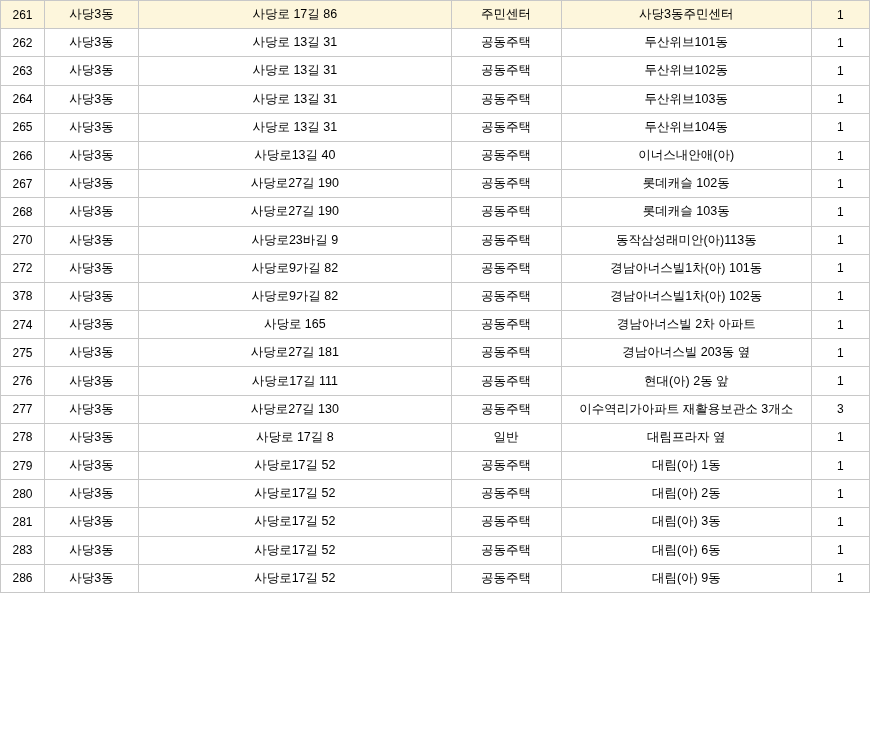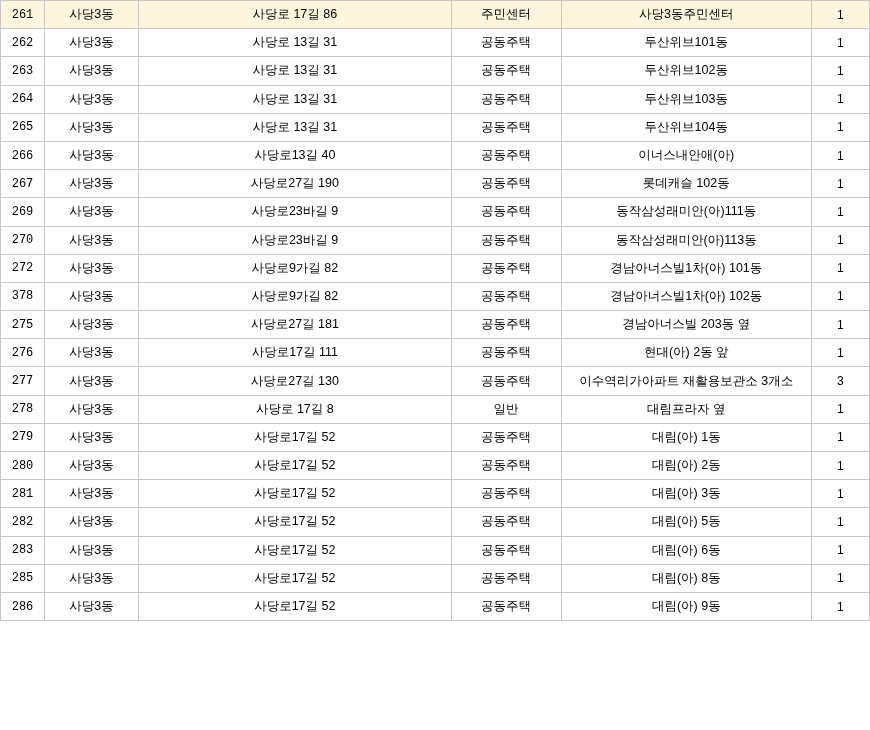--- a/index.html
+++ b/index.html
@@ -35,21 +35,21 @@
   col.c-type  { width: 110px; }
   col.c-name  { width: 250px; }
   col.c-cnt   { width: 58px; }
 
   tr.highlight td {
     background: #fdf6dc;
   }
   tr.normal td {
     background: #ffffff;
   }
-  td.cell-no   { font-size: 12px; font-family: Liberation Mono, monospace; }
+  td.cell-no   { font-size: 12px; }
   td.cell-cnt  { font-size: 12px; }
 </style>
 </head>
 <body>
 
 <table class="data-table">
   <colgroup>
     <col class="c-no">
     <col class="c-dong">
     <col class="c-addr">
@@ -108,49 +108,57 @@
       </tr>
       <tr class="normal">
         <td class="cell-no">267</td>
         <td class="cell-dong">사당3동</td>
         <td class="cell-addr">사당로27길 190</td>
         <td class="cell-type">공동주택</td>
         <td class="cell-name">롯데캐슬 102동</td>
         <td class="cell-cnt">1</td>
       </tr>
       <tr class="normal">
-        <td class="cell-no">269</td>
+        <td class="cell-no">268</td>
+        <td class="cell-dong">사당3동</td>
+        <td class="cell-addr">사당로27길 190</td>
+        <td class="cell-type">공동주택</td>
+        <td class="cell-name">롯데캐슬 103동</td>
+        <td class="cell-cnt">1</td>
+      </tr>
+      <tr class="normal">
+        <td class="cell-no">270</td>
         <td class="cell-dong">사당3동</td>
         <td class="cell-addr">사당로23바길 9</td>
         <td class="cell-type">공동주택</td>
-        <td class="cell-name">동작삼성래미안(아)111동</td>
-        <td class="cell-cnt">1</td>
-      </tr>
-      <tr class="normal">
-        <td class="cell-no">270</td>
-        <td class="cell-dong">사당3동</td>
-        <td class="cell-addr">사당로23바길 9</td>
-        <td class="cell-type">공동주택</td>
         <td class="cell-name">동작삼성래미안(아)113동</td>
         <td class="cell-cnt">1</td>
       </tr>
       <tr class="normal">
         <td class="cell-no">272</td>
         <td class="cell-dong">사당3동</td>
         <td class="cell-addr">사당로9가길 82</td>
         <td class="cell-type">공동주택</td>
         <td class="cell-name">경남아너스빌1차(아) 101동</td>
         <td class="cell-cnt">1</td>
       </tr>
       <tr class="normal">
         <td class="cell-no">378</td>
         <td class="cell-dong">사당3동</td>
         <td class="cell-addr">사당로9가길 82</td>
         <td class="cell-type">공동주택</td>
         <td class="cell-name">경남아너스빌1차(아) 102동</td>
+        <td class="cell-cnt">1</td>
+      </tr>
+      <tr class="normal">
+        <td class="cell-no">274</td>
+        <td class="cell-dong">사당3동</td>
+        <td class="cell-addr">사당로 165</td>
+        <td class="cell-type">공동주택</td>
+        <td class="cell-name">경남아너스빌 2차 아파트</td>
         <td class="cell-cnt">1</td>
       </tr>
       <tr class="normal">
         <td class="cell-no">275</td>
         <td class="cell-dong">사당3동</td>
         <td class="cell-addr">사당로27길 181</td>
         <td class="cell-type">공동주택</td>
         <td class="cell-name">경남아너스빌 203동 옆</td>
         <td class="cell-cnt">1</td>
       </tr>
@@ -196,41 +204,25 @@
       </tr>
       <tr class="normal">
         <td class="cell-no">281</td>
         <td class="cell-dong">사당3동</td>
         <td class="cell-addr">사당로17길 52</td>
         <td class="cell-type">공동주택</td>
         <td class="cell-name">대림(아) 3동</td>
         <td class="cell-cnt">1</td>
       </tr>
       <tr class="normal">
-        <td class="cell-no">282</td>
-        <td class="cell-dong">사당3동</td>
-        <td class="cell-addr">사당로17길 52</td>
-        <td class="cell-type">공동주택</td>
-        <td class="cell-name">대림(아) 5동</td>
-        <td class="cell-cnt">1</td>
-      </tr>
-      <tr class="normal">
         <td class="cell-no">283</td>
         <td class="cell-dong">사당3동</td>
         <td class="cell-addr">사당로17길 52</td>
         <td class="cell-type">공동주택</td>
         <td class="cell-name">대림(아) 6동</td>
-        <td class="cell-cnt">1</td>
-      </tr>
-      <tr class="normal">
-        <td class="cell-no">285</td>
-        <td class="cell-dong">사당3동</td>
-        <td class="cell-addr">사당로17길 52</td>
-        <td class="cell-type">공동주택</td>
-        <td class="cell-name">대림(아) 8동</td>
         <td class="cell-cnt">1</td>
       </tr>
       <tr class="normal">
         <td class="cell-no">286</td>
         <td class="cell-dong">사당3동</td>
         <td class="cell-addr">사당로17길 52</td>
         <td class="cell-type">공동주택</td>
         <td class="cell-name">대림(아) 9동</td>
         <td class="cell-cnt">1</td>
       </tr>

